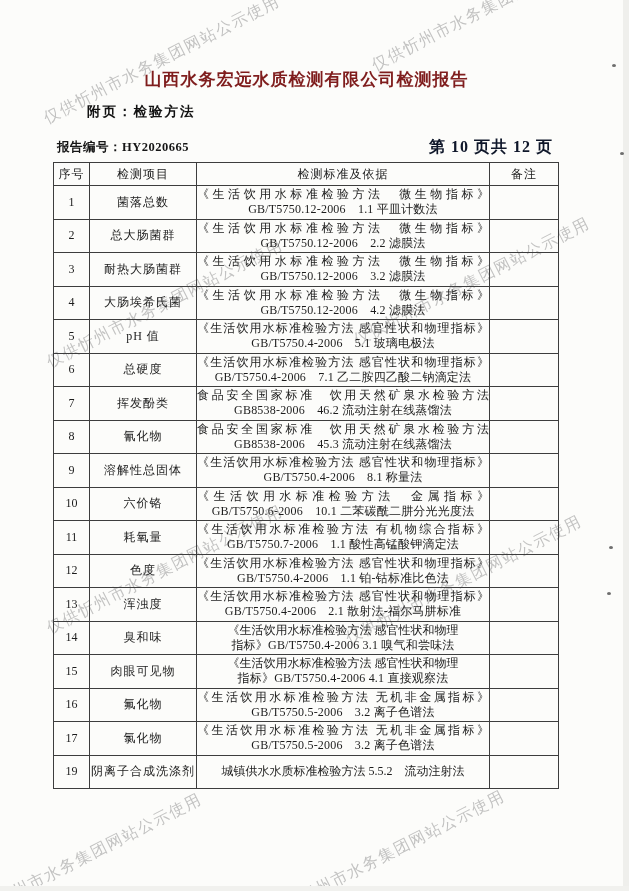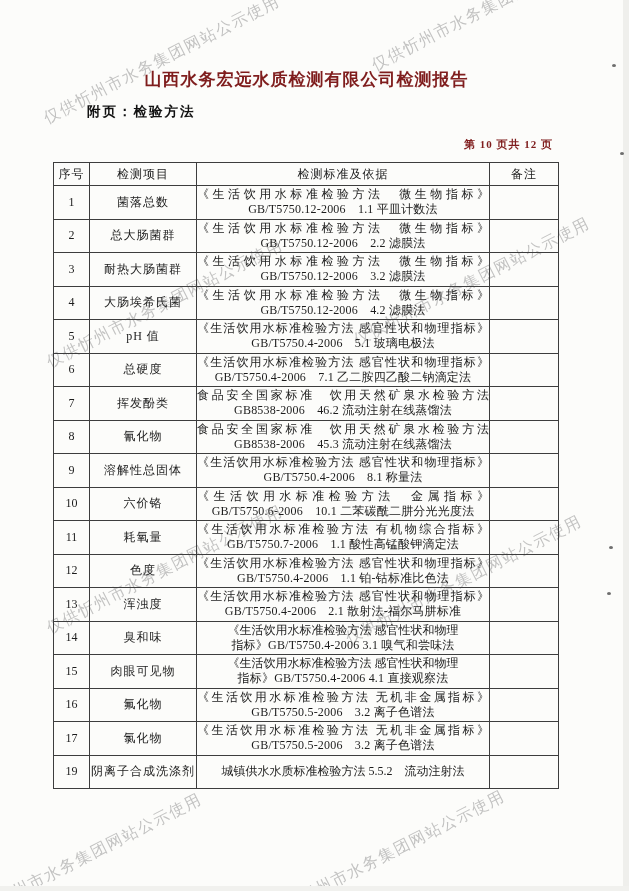--- a/index.html
+++ b/index.html
@@ -12,21 +12,21 @@
   
   .wm{position:absolute;white-space:nowrap;font-size:16px;letter-spacing:1.5px;
       color:#9a9a9a;opacity:.58;transform:rotate(-27deg);transform-origin:0 100%;
       font-family:"Liberation Sans","DejaVu Sans",sans-serif;pointer-events:none;}
 
   .doc-title{position:absolute;left:0;right:16px;top:68px;text-align:center;
       font-family:"Liberation Sans","DejaVu Sans",sans-serif;font-weight:700;
       font-size:17px;letter-spacing:1px;color:#7f1d1d;}
   .doc-subtitle{position:absolute;left:57px;top:103px;font-weight:700;font-size:13.5px;letter-spacing:2px;color:#111;margin-left:30px;}
   .report-line{position:absolute;left:57px;top:139px;font-weight:700;font-size:12.5px;letter-spacing:.5px;color:#161616;}
-  .page-info{position:absolute;top:137px;right:76px;font-weight:700;font-size:11px;letter-spacing:1px;color:#7f1d1d;}
+  .page-info{position:absolute;top:137px;right:76px;font-weight:700;font-size:16px;letter-spacing:1px;color:#0f172a;}
 
   table.report{position:absolute;left:53px;top:162px;width:505px;border-collapse:collapse;table-layout:fixed;}
   table.report th,table.report td{border:1px solid #3d3d3d;font-size:12px;color:#1c1c1c;
       font-weight:400;vertical-align:middle;padding:0;}
   table.report th{height:22px;letter-spacing:1px;}
   th.h-std{text-align:center;padding-left:7px;}
   td.c-no{text-align:center;height:32.5px;letter-spacing:0;}
   td.c-item{text-align:center;letter-spacing:1px;}
   td.c-std{padding:1px 4px 1px 7px;line-height:15px;}
   td.c-remark{}
@@ -45,20 +45,21 @@
   <div class="wm" style="left:378px;top:55px">仅供忻州市水务集团网站公示使用</div>
   <div class="wm" style="left:53px;top:352px">仅供忻州市水务集团网站公示使用</div>
   <div class="wm" style="left:360px;top:330px">仅供忻州市水务集团网站公示使用</div>
   <div class="wm" style="left:53px;top:618px">仅供忻州市水务集团网站公示使用</div>
   <div class="wm" style="left:352px;top:628px">仅供忻州市水务集团网站公示使用</div>
   <div class="wm" style="left:-28px;top:906px">仅供忻州市水务集团网站公示使用</div>
   <div class="wm" style="left:275px;top:903px">仅供忻州市水务集团网站公示使用</div>
 
   <div class="doc-title">山西水务宏远水质检测有限公司检测报告</div>
   <div class="doc-subtitle">附页：检验方法</div>
+  <div class="report-line"><span>报告编号：</span><span>HY2020665</span></div>
   <div class="page-info">第 10 页共 12 页</div>
 
   <table class="report">
     <colgroup>
         <col style="width:36px">
         <col style="width:107px">
         <col style="width:293px">
         <col style="width:69px">
       </colgroup>
     <thead>

